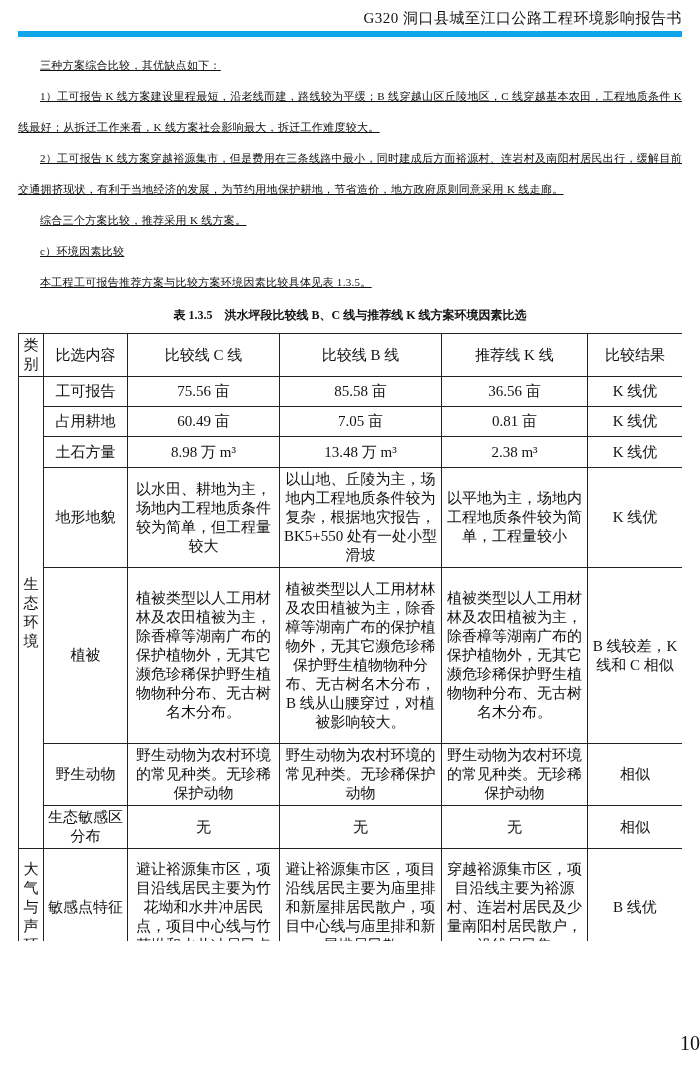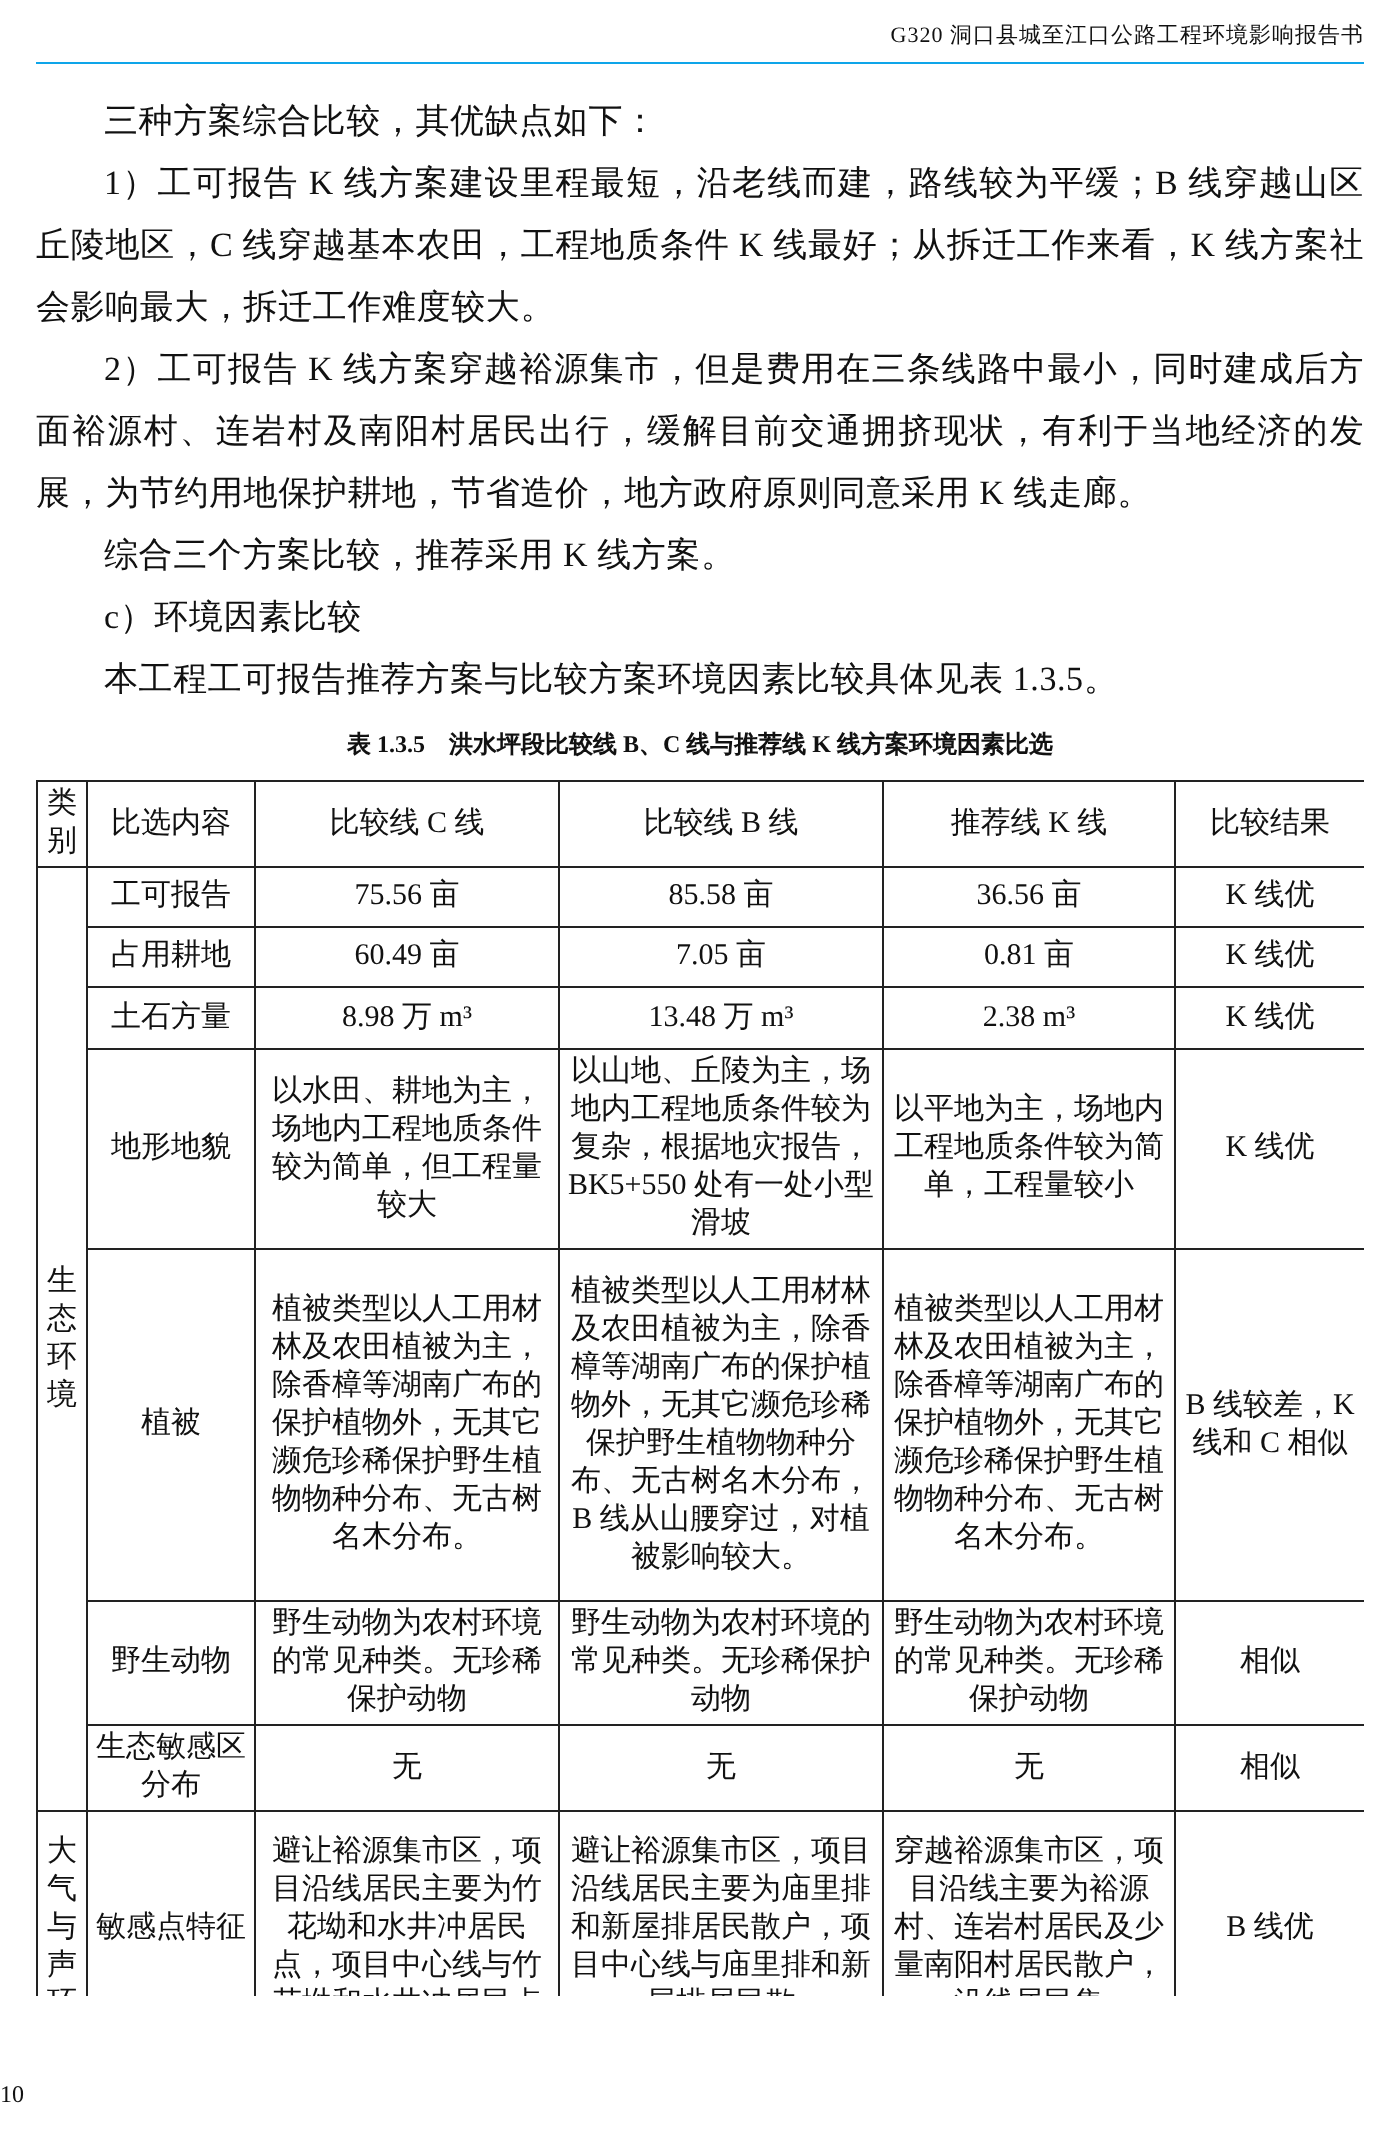--- a/index.html
+++ b/index.html
@@ -9,34 +9,35 @@
     height: 1067px;
     margin: 0 auto;
     background: #ffffff;
     overflow: hidden;
     font-family: "Liberation Serif", "DejaVu Serif", serif;
     color: #111;
   }
   .content { margin: 0 18px; }
   .doc-header {
     padding: 9px 0 4px 0;
-    border-bottom: 1px solid #0ea5e9;
+    border-bottom: 6px solid #0ea5e9;
     text-align: right;
-    font-size: 11px;
+    font-size: 15px;
     line-height: 18px;
     letter-spacing: 0.5px;
   }
   .body-text { margin-top: 13px; }
   .para {
     margin: 0;
-    font-size: 17px;
+    font-size: 11px;
     line-height: 31px;
     text-align: justify;
     text-indent: 2em;
     letter-spacing: 0.3px;
+    text-decoration: underline;
   }
   .table-title {
     margin: 5px 0 6px 0;
     text-align: center;
     font-size: 12px;
     font-weight: bold;
     line-height: 24px;
   }
   .table-wrap {
     height: 608px;
@@ -67,22 +68,22 @@
   td.long {
     font-size: 14.5px;
     line-height: 18px;
     padding: 2px 6px;
   }
   .footer {
     position: absolute;
     bottom: 12px;
     left: 0;
     width: 100%;
-    text-align: left;
-    font-size: 12px;
+    text-align: right;
+    font-size: 20px;
   }
 </style>
 </head>
 <body>
 
 <div class="page">
   <div class="content">
 
     <div class="doc-header">
       <span>G320 洞口县城至江口公路工程环境影响报告书</span>

